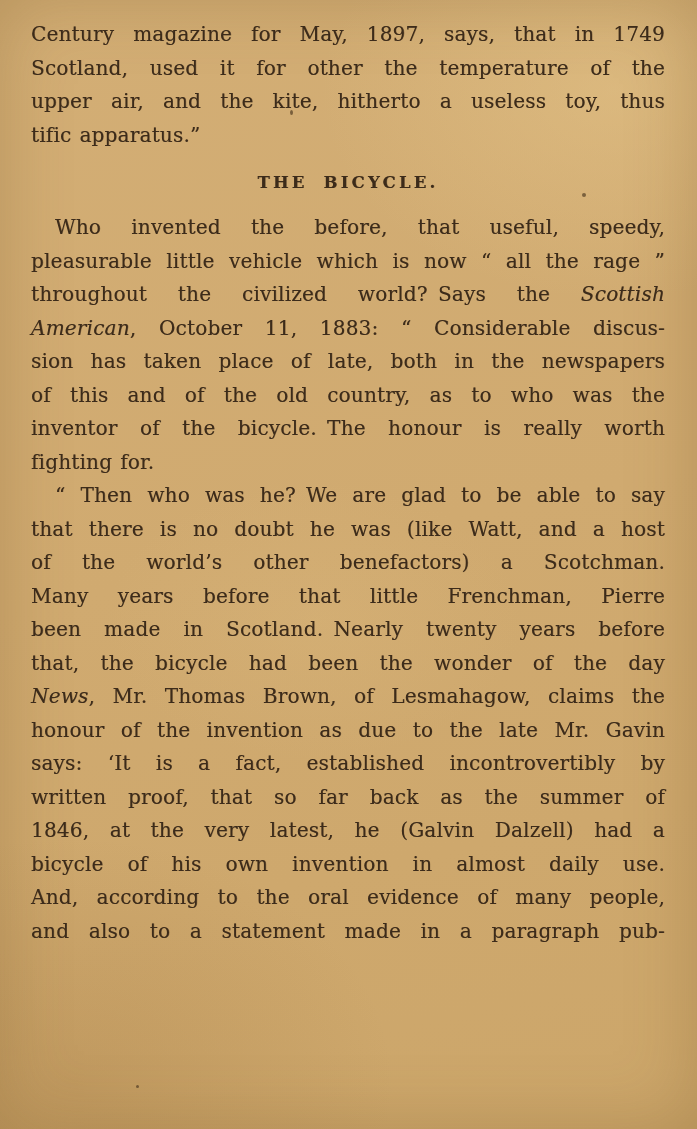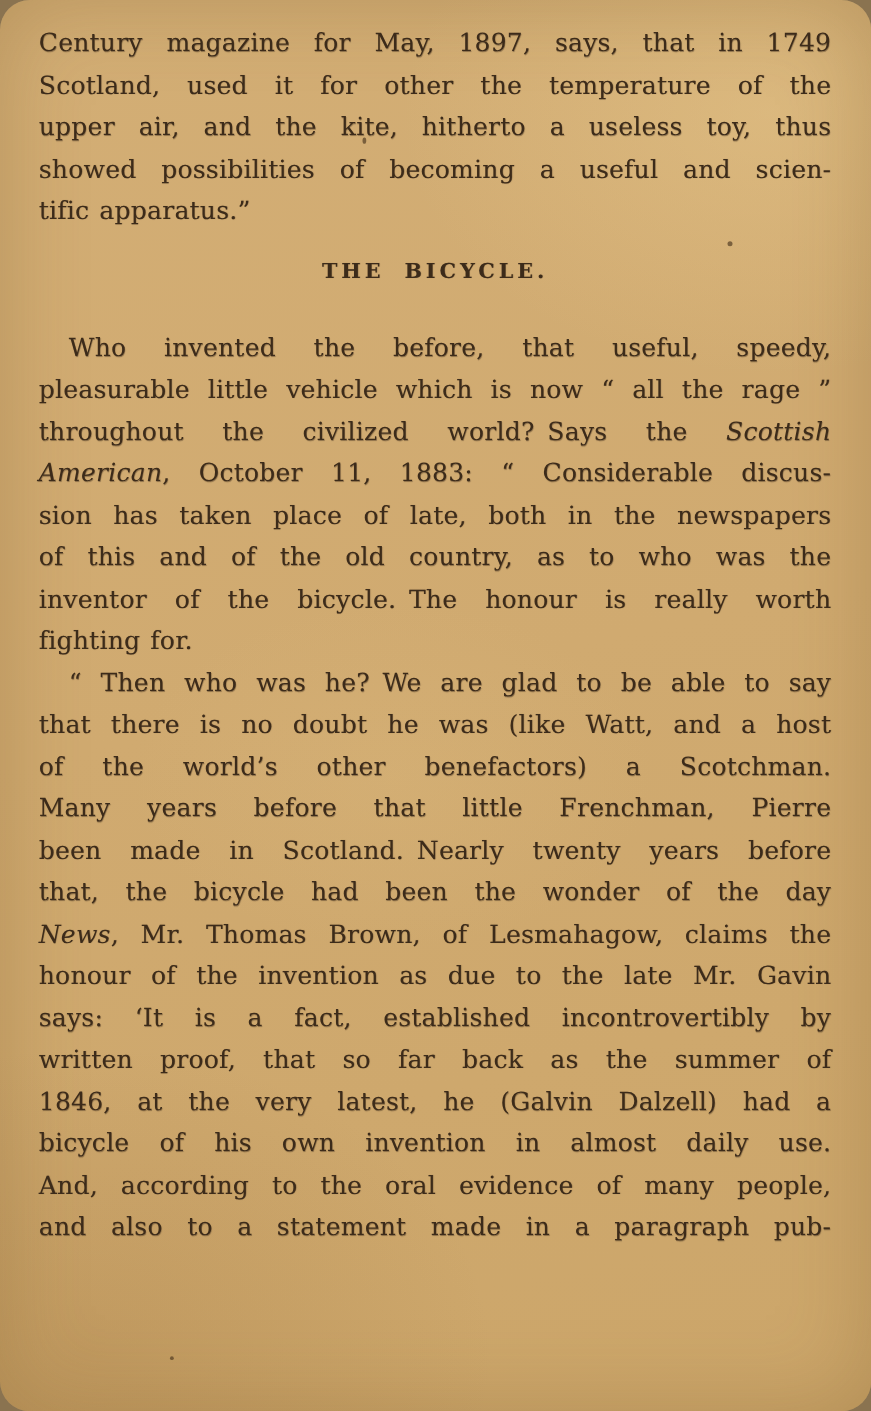--- a/index.html
+++ b/index.html
@@ -13,21 +13,20 @@
     height: 1129px;
     overflow: hidden;
     background:
       radial-gradient(ellipse 420px 300px at 88% 8%, rgba(236, 206, 146, 0.35), rgba(236,206,146,0) 70%),
       radial-gradient(ellipse 500px 380px at 10% 96%, rgba(146, 104, 52, 0.22), rgba(146,104,52,0) 65%),
       radial-gradient(ellipse 300px 200px at 45% 55%, rgba(222, 188, 128, 0.25), rgba(222,188,128,0) 70%),
       linear-gradient(168deg, #d3ae75 0%, #d0aa70 48%, #cca66a 100%);
     box-shadow: inset 0 0 70px rgba(110, 78, 34, 0.28);
     font-family: "DejaVu Serif", "Liberation Serif", serif;
     color: #3c2b1a;
-    border-radius: 24px;
   }
   .text-block {
     position: absolute;
     left: 31px;
     top: 18px;
     width: 634px;
   }
   .line {
     line-height: 33.5px;
     height: 33.5px;
@@ -42,21 +41,21 @@
   .line.end {
     text-align: right;
     text-align-last: left;
   }
   .line.indent {
     padding-left: 24px;
   }
   .italic { font-style: italic; }
   .heading {
     margin-top: 19px;
-    margin-bottom: 33px;
+    margin-bottom: 16px;
     line-height: 24px;
     height: 24px;
     font-size: 16.5px;
     font-weight: bold;
     letter-spacing: 3.2px;
     word-spacing: 7px;
     text-align: right;
     text-align-last: center;
     text-shadow: 0.4px 0.4px 0.6px rgba(60, 43, 26, 0.4);
   }
@@ -70,21 +69,20 @@
   .speck-3 { left: 136px; top: 1085px; width: 3px; height: 3px; }
 </style>
 </head>
 <body>
 
 <div class="page">
   <div class="text-block" id="text-block">
       <div class="line"><span class="roman">Century magazine for May, 1897, says, that in 1749</span></div>
       <div class="line"><span class="roman">Scotland, used it for other the temperature of the</span></div>
       <div class="line"><span class="roman">upper air, and the kite, hitherto a useless toy, thus</span></div>
-      <div class="line"><span class="roman">showed possibilities of becoming a useful and scien-</span></div>
       <div class="line end"><span class="roman">tific apparatus.”</span></div>
       <div class="heading">THE BICYCLE.</div>
       <div class="line indent"><span class="roman">Who invented the before, that useful, speedy,</span></div>
       <div class="line"><span class="roman">pleasurable little vehicle which is now “ all the rage ”</span></div>
       <div class="line"><span class="roman">throughout the civilized world? Says the </span><span class="italic">Scottish</span></div>
       <div class="line"><span class="italic">American</span><span class="roman">, October 11, 1883: “ Considerable discus-</span></div>
       <div class="line"><span class="roman">sion has taken place of late, both in the newspapers</span></div>
       <div class="line"><span class="roman">of this and of the old country, as to who was the</span></div>
       <div class="line"><span class="roman">inventor of the bicycle. The honour is really worth</span></div>
       <div class="line end"><span class="roman">fighting for.</span></div>

